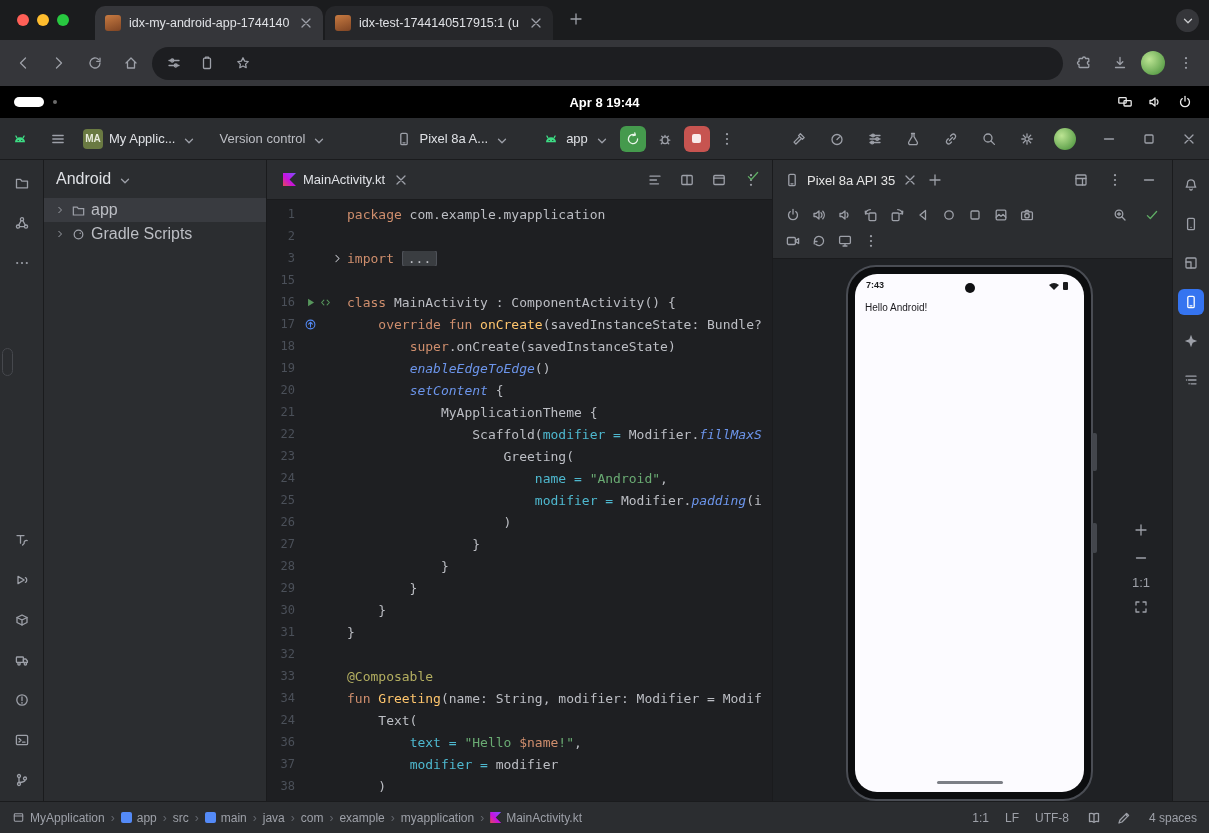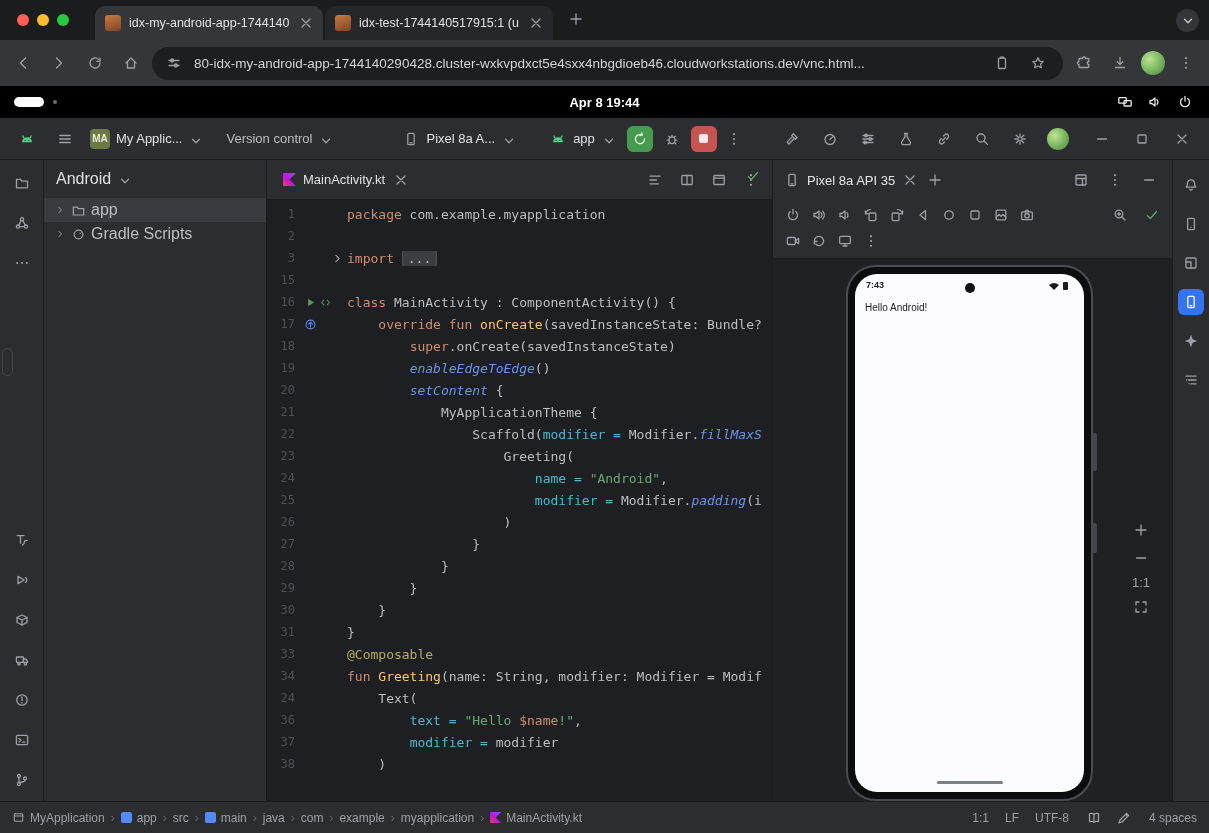--- a/index.html
+++ b/index.html
@@ -34,21 +34,21 @@
 
   
   #vnc-bar { position:absolute; top:86px; left:0; right:0; height:32px; background:#000; }
   .vnc-pill { position:absolute; left:14px; top:11px; width:30px; height:10px; border-radius:5px; background:#fff; }
   .vnc-dot { position:absolute; left:53px; top:14px; width:4px; height:4px; border-radius:50%; background:#6B6B6B; }
   .vnc-clock { position:absolute; left:0; right:0; top:0; height:32px; display:flex; align-items:center; justify-content:center; color:#FFF; font-size:13px; font-weight:bold; }
   #vnc-icons { position:absolute; right:14px; top:8px; display:flex; gap:10px; color:#E8E8E8; }
   #vnc-icons .ibtn { width:20px; height:16px; color:#E8E8E8; }
 
   
-  #ide-toolbar { position:absolute; top:118px; left:0; right:0; height:42px; background:#2B2D30; border-bottom:1px solid #1A1B1D; display:flex; align-items:center; padding:0 14px; color:#9DA0A8; }
+  #ide-toolbar { position:absolute; top:118px; left:0; right:0; height:42px; background:#2B2D30; border-bottom:1px solid #1A1B1D; display:flex; align-items:center; padding:0 7px; color:#9DA0A8; }
   .widget { display:flex; align-items:center; gap:6px; font-size:13px; color:#DFE1E5; }
   .badge-ma { width:20px; height:20px; border-radius:4px; background:#6A7A42; color:#E9ECDD; font-size:10px; font-weight:bold; display:flex; align-items:center; justify-content:center; }
   .chev { width:12px; height:12px; color:#9DA0A8; }
   .run-btn { width:26px; height:26px; border-radius:6px; background:#459A4D; display:flex; align-items:center; justify-content:center; color:#EAF6EA; }
   .stop-btn { width:26px; height:26px; border-radius:6px; background:#C75450; display:flex; align-items:center; justify-content:center; }
   .stop-inner { width:9px; height:9px; border-radius:2px; background:rgba(255,255,255,.88); }
   #tb-right { display:flex; gap:12px; align-items:center; }
   #win-controls { display:flex; gap:14px; align-items:center; margin-left:20px; color:#C2C4C8; }
 
   
@@ -193,21 +193,20 @@
   <div class="addr">
     <span class="ibtn" style="width:20px;height:20px">
         <span data-icon="site-info">
           <svg class="ic" viewBox="0 0 16 16">
             <path d="M3 5.5h10M3 10.5h10"></path>
             <circle cx="6.2" cy="5.5" r="1.5"></circle>
             <circle cx="9.8" cy="10.5" r="1.5"></circle>
           </svg>
         </span>
       </span>
-    <span class="addr-url">80-idx-my-android-app-1744140290428.cluster-wxkvpdxct5e4sxx4nbgdioeb46.cloudworkstations.dev/vnc.html...</span>
     <div data-icon-row="browser.address.trailing_icons">
         <span class="ibtn">
           <svg class="ic" viewBox="0 0 16 16">
             <rect x="4.5" y="3.2" width="7" height="10.3" rx="1"></rect>
             <path d="M6.5 3.2V2.2h3v1"></path>
           </svg>
         </span>
         <span class="ibtn">
           <svg class="ic" viewBox="0 0 16 16">
             <path d="M8 2.8l1.6 3.3 3.6.5-2.6 2.5.6 3.6L8 11l-3.2 1.7.6-3.6L2.8 6.6l3.6-.5z"></path>
@@ -694,20 +693,25 @@
    </div>
         <div class="cl">
      <span class="ln">30</span>
      <span class="gut"></span>
      <span class="ct"><span class="c-txt">    }</span></span>
    </div>
         <div class="cl">
      <span class="ln">31</span>
      <span class="gut"></span>
      <span class="ct"><span class="c-txt">}</span></span>
+   </div>
+        <div class="cl">
+     <span class="ln">32</span>
+     <span class="gut"></span>
+     <span class="ct"></span>
    </div>
         <div class="cl">
      <span class="ln">33</span>
      <span class="gut"></span>
      <span class="ct"><span class="c-ann">@Composable</span></span>
    </div>
         <div class="cl">
      <span class="ln">34</span>
      <span class="gut"></span>
      <span class="ct"><span class="c-kw">fun</span><span class="c-decl"> Greeting</span><span class="c-txt">(name: String, modifier: Modifier = Modif</span></span>

